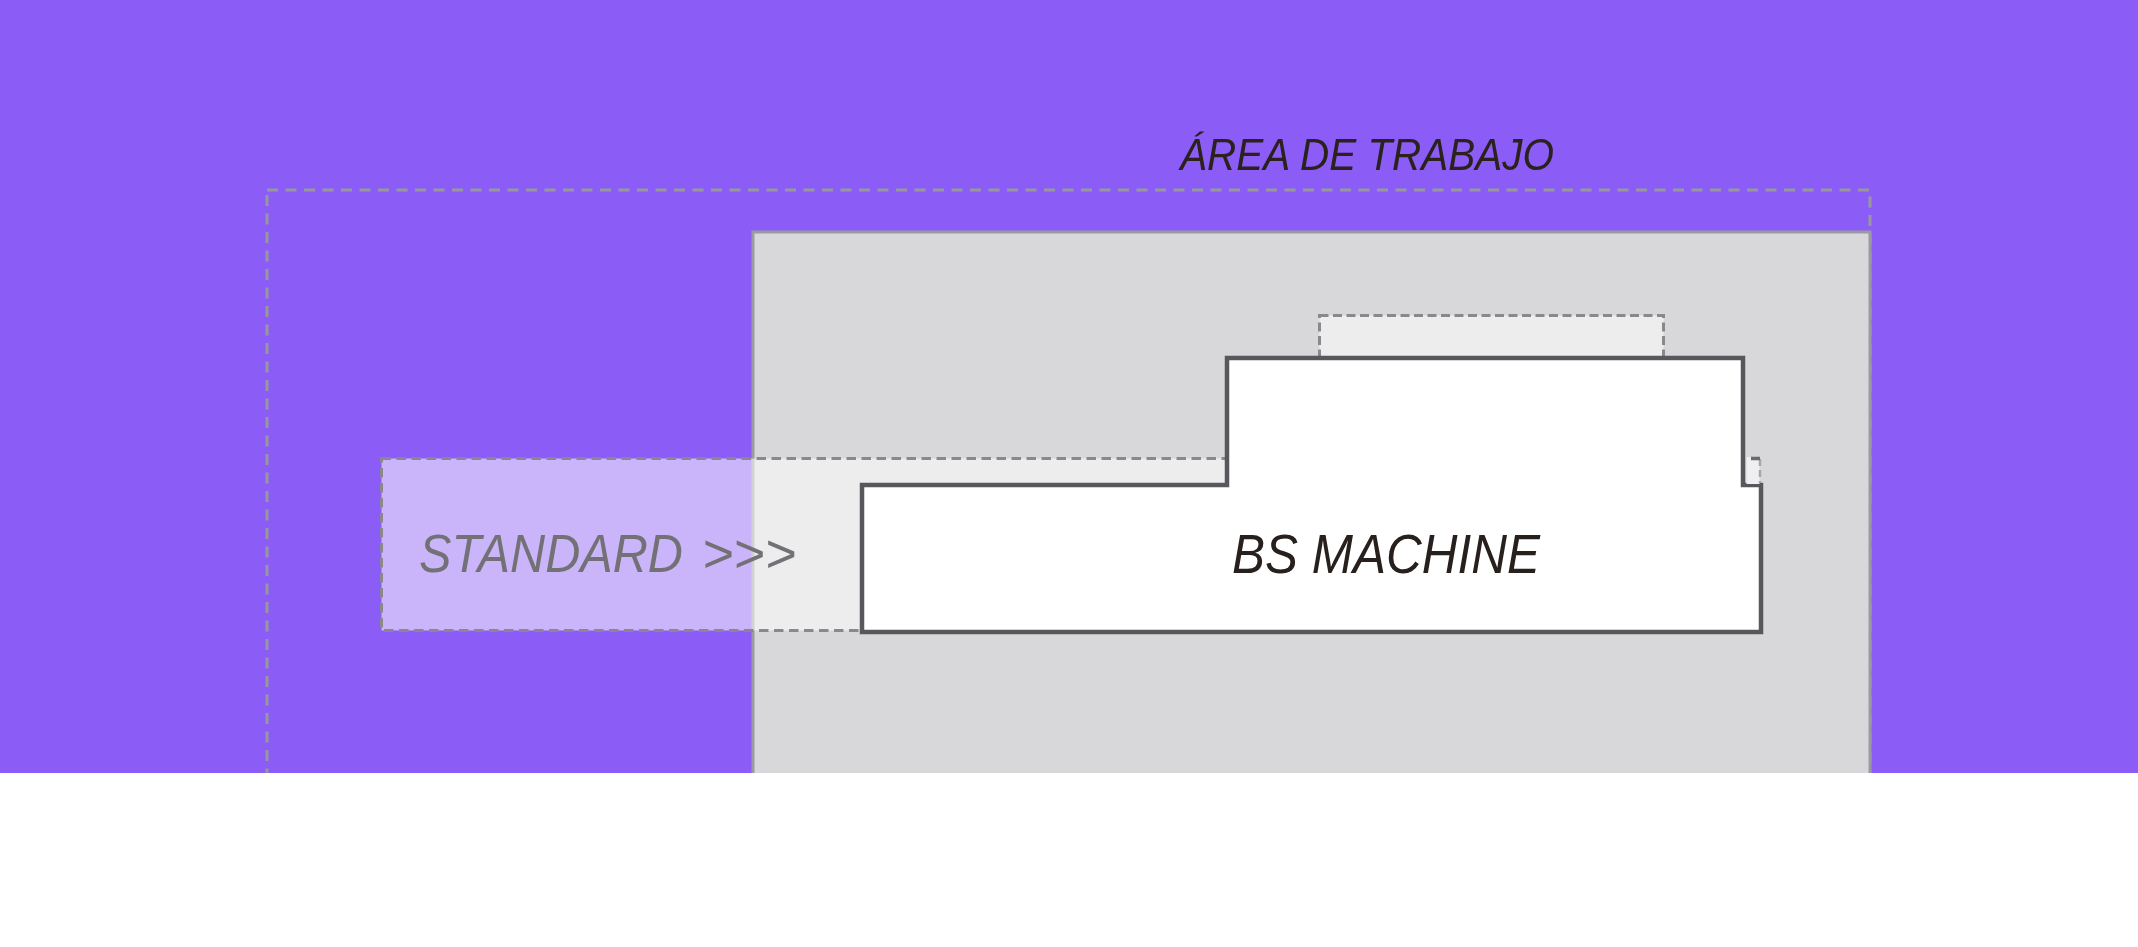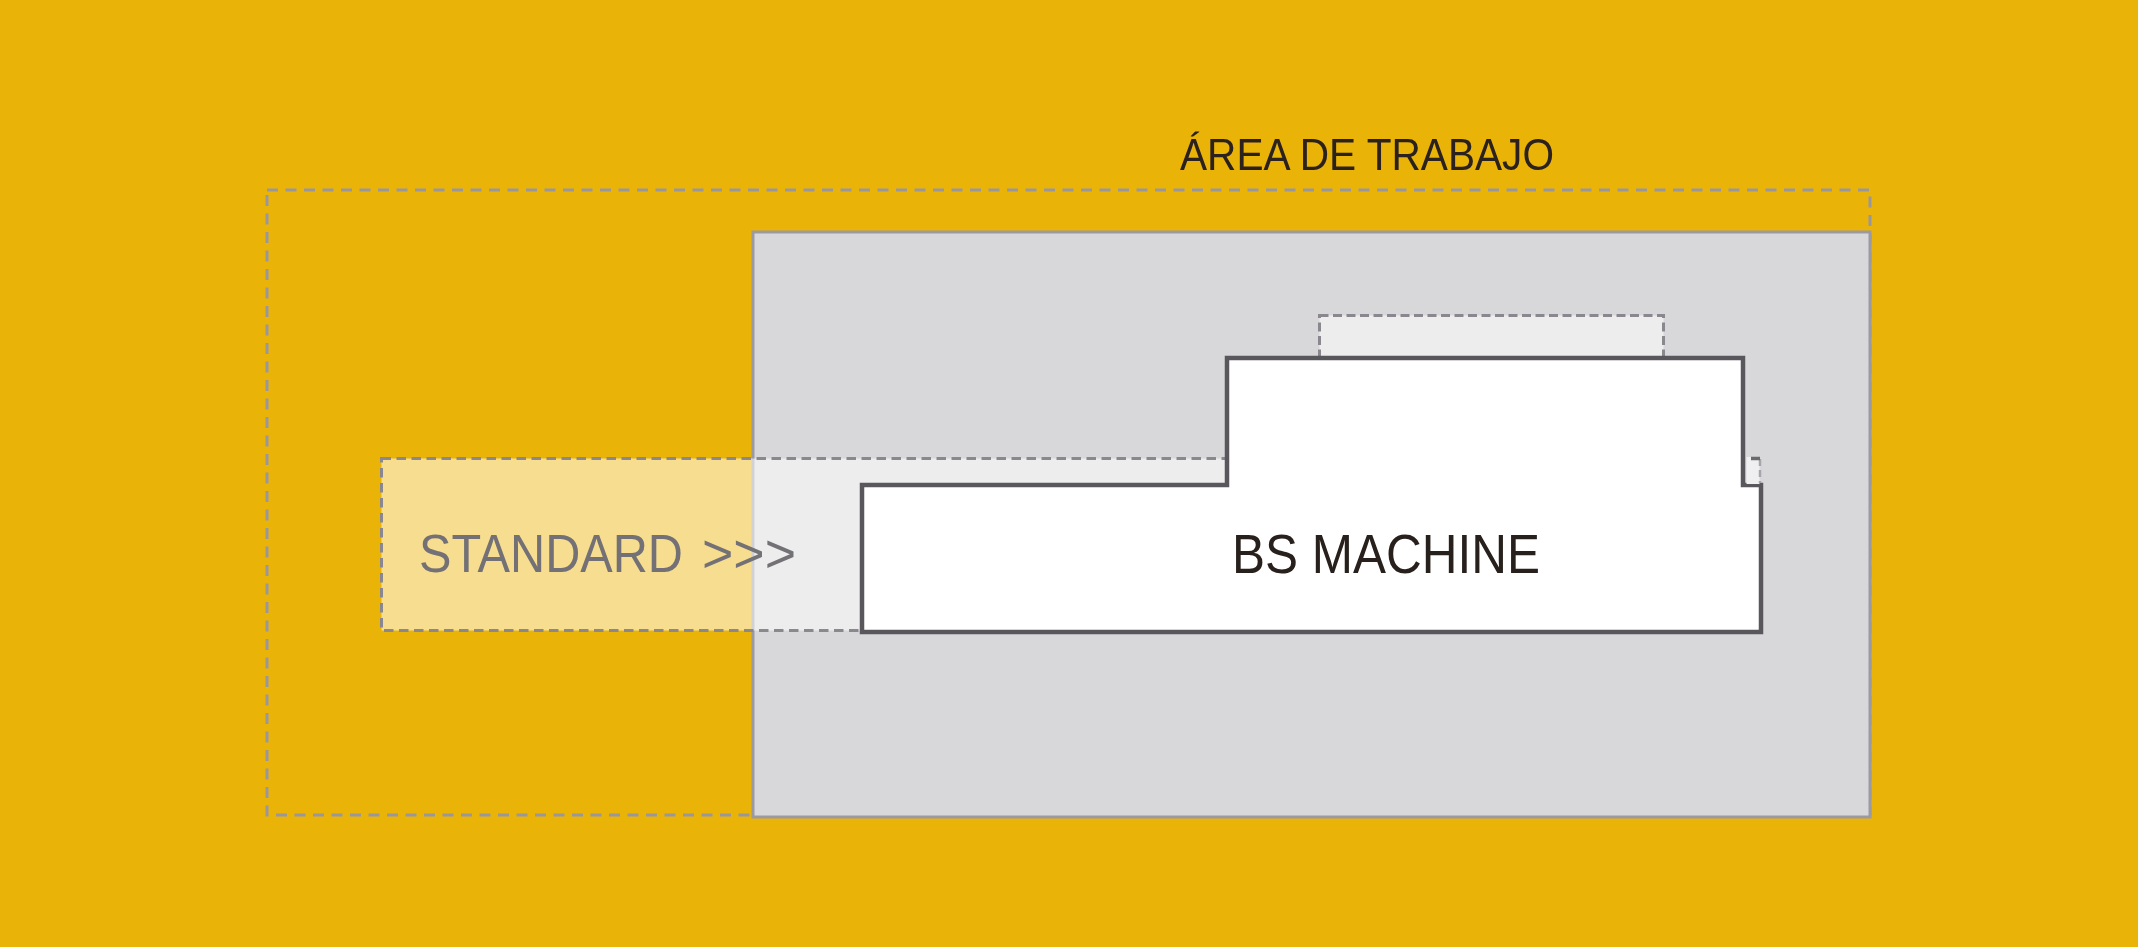--- a/index.html
+++ b/index.html
@@ -3,24 +3,25 @@
 <meta charset="utf-8">
 <style>
   html, body {
     margin: 0;
     padding: 0;
     background: #ffffff;
   }
   .stage {
     position: relative;
     width: 2138px;
-    height: 947px;
-    background: #eab308;
+    height: 773px;
+    background: #8b5cf6;
     overflow: hidden;
     font-family: "Liberation Sans", sans-serif;
+    font-style: italic;
   }
   .stage svg {
     position: absolute;
     inset: 0;
     display: block;
   }
   text {
     font-family: "Liberation Sans", sans-serif;
   }
 </style>

